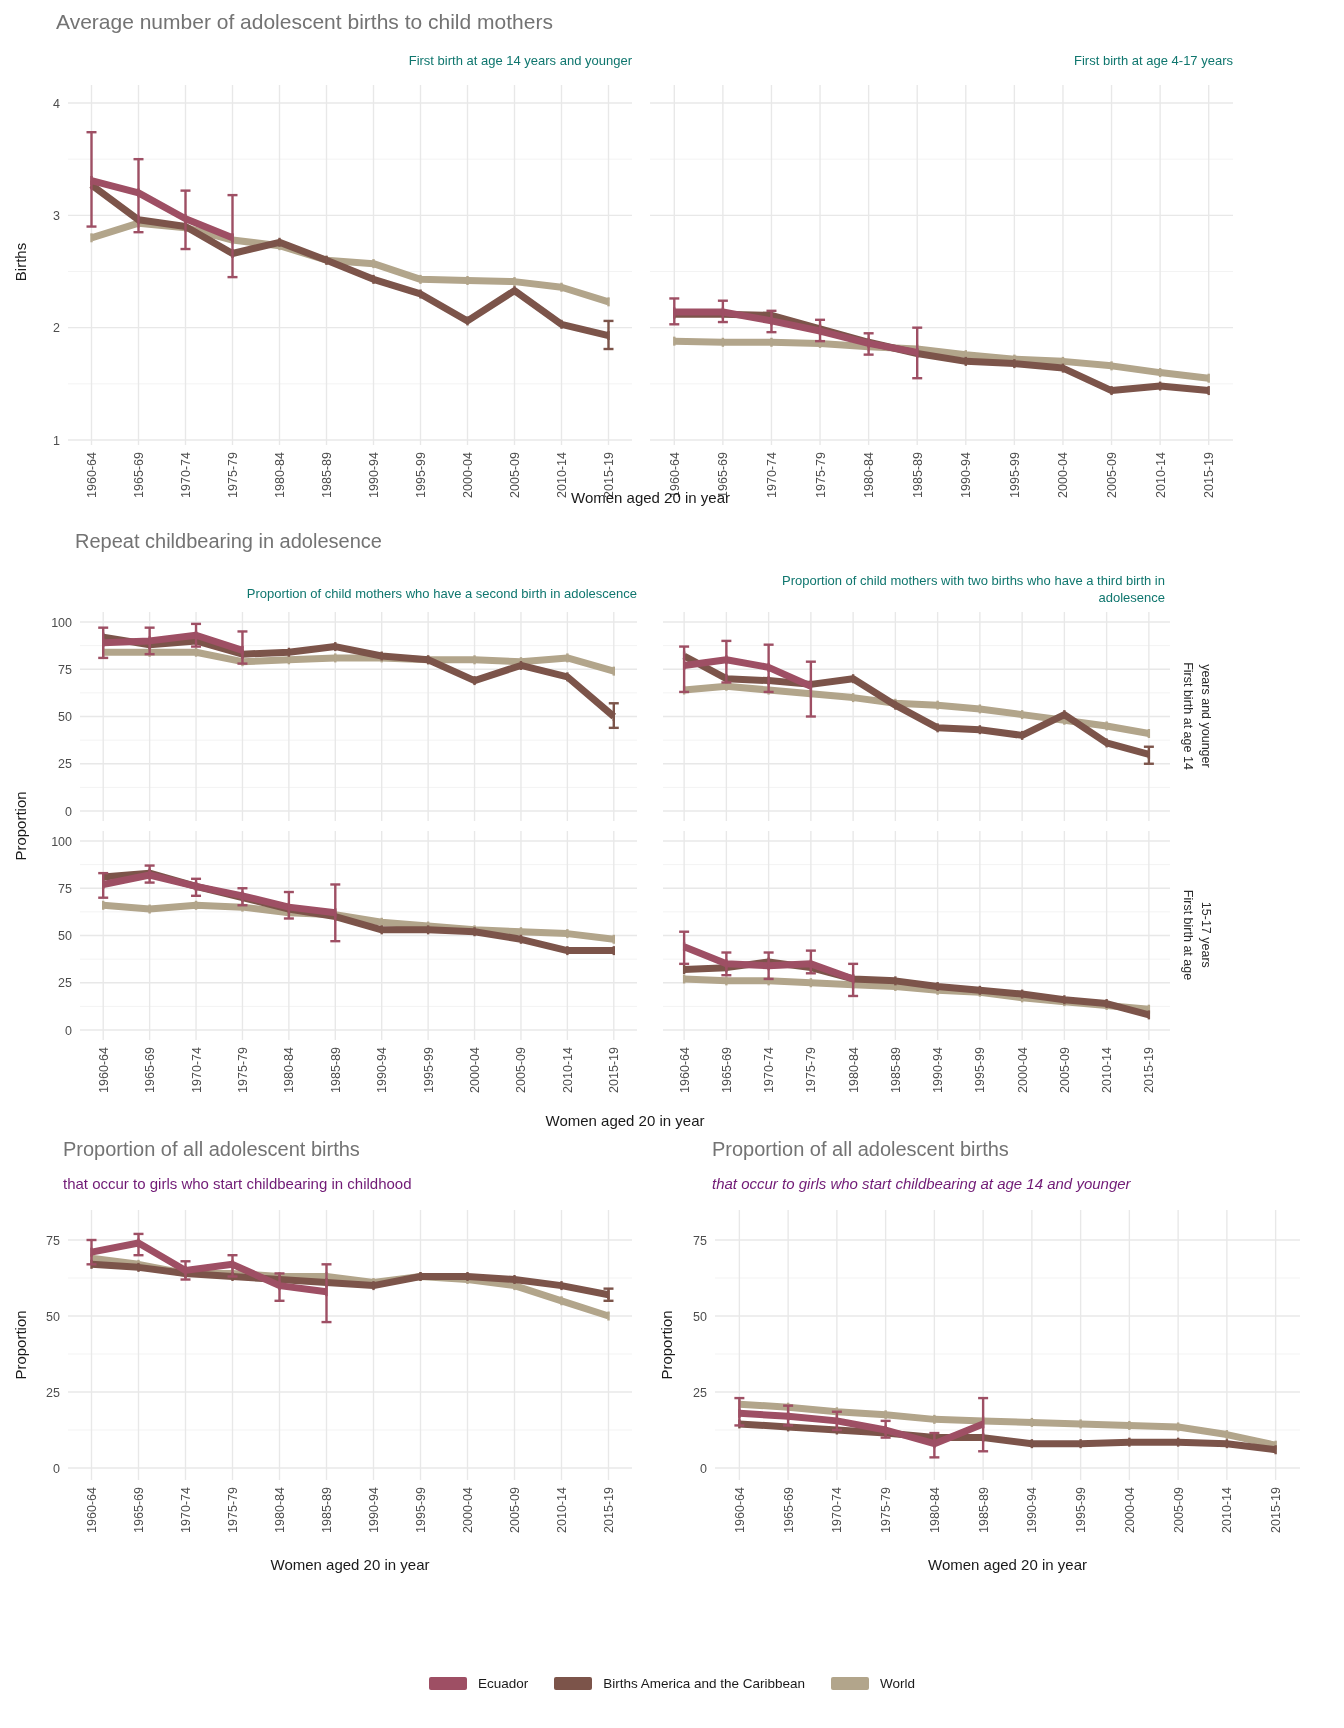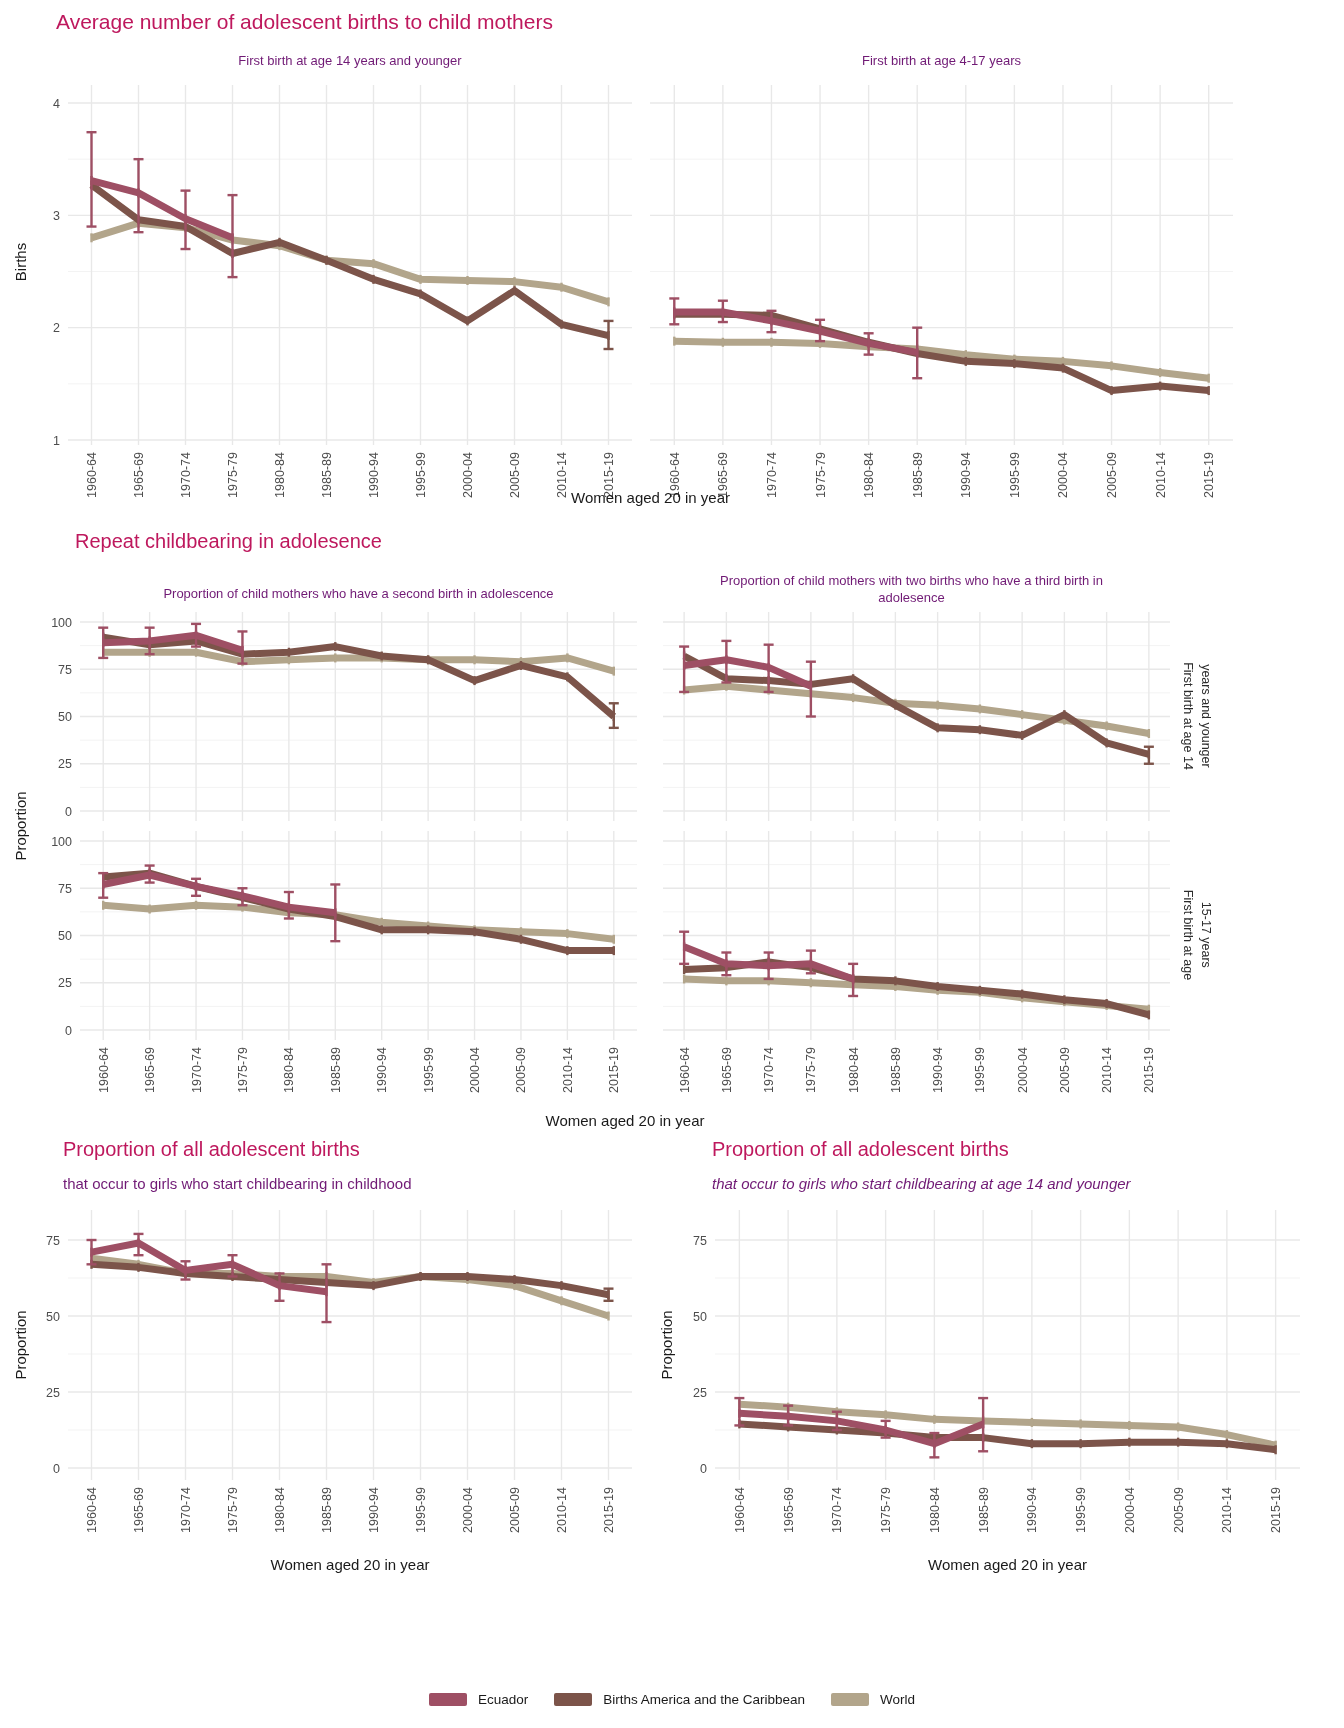--- a/index.html
+++ b/index.html
@@ -1,25 +1,25 @@
 <!DOCTYPE html>
 <html><head>
 <meta charset="utf-8">
 <style>
   html,body{margin:0;padding:0;background:#ffffff;}
   body{width:1344px;height:1728px;position:relative;font-family:"Liberation Sans",sans-serif;-webkit-font-smoothing:antialiased;}
   .abs{position:absolute;}
-  .sec-title{font-size:21px;color:#be185d;white-space:nowrap;}
-  .panel-title{font-size:13px;color:#701a75;text-align:center;line-height:1.32;}
+  .sec-title{font-size:21px;color:#737373;white-space:nowrap;}
+  .panel-title{font-size:13px;color:#0f766e;text-align:right;line-height:1.32;}
   .subtitle{font-size:15px;color:#701a75;white-space:nowrap;}
   .ylab{font-size:15px;color:#1a1a1a;transform:translate(-50%,-50%) rotate(-90deg);white-space:nowrap;}
   .xlab{font-size:15px;color:#1a1a1a;text-align:center;}
   .strip{font-size:12.5px;color:#2b2b2b;writing-mode:vertical-lr;text-align:center;line-height:1.4;transform:translate(-50%,-50%);}
   .legend{position:absolute;left:0;top:1676px;width:1344px;display:flex;justify-content:center;align-items:center;gap:26px;font-size:13.5px;color:#1a1a1a;}
-  .legend-item{display:flex;align-items:center;gap:11px;margin-top:16px;}
+  .legend-item{display:flex;align-items:center;gap:11px;}
   .legend-swatch{width:38px;height:13px;border-radius:2px;background:#999;}
   svg{display:block;}
   svg text{font-family:"Liberation Sans",sans-serif;}
 </style>
 </head>
 <body>
 
 <div>
 
   <svg id="chart-canvas" class="abs" style="left:0;top:0;" width="1344" height="1728">

